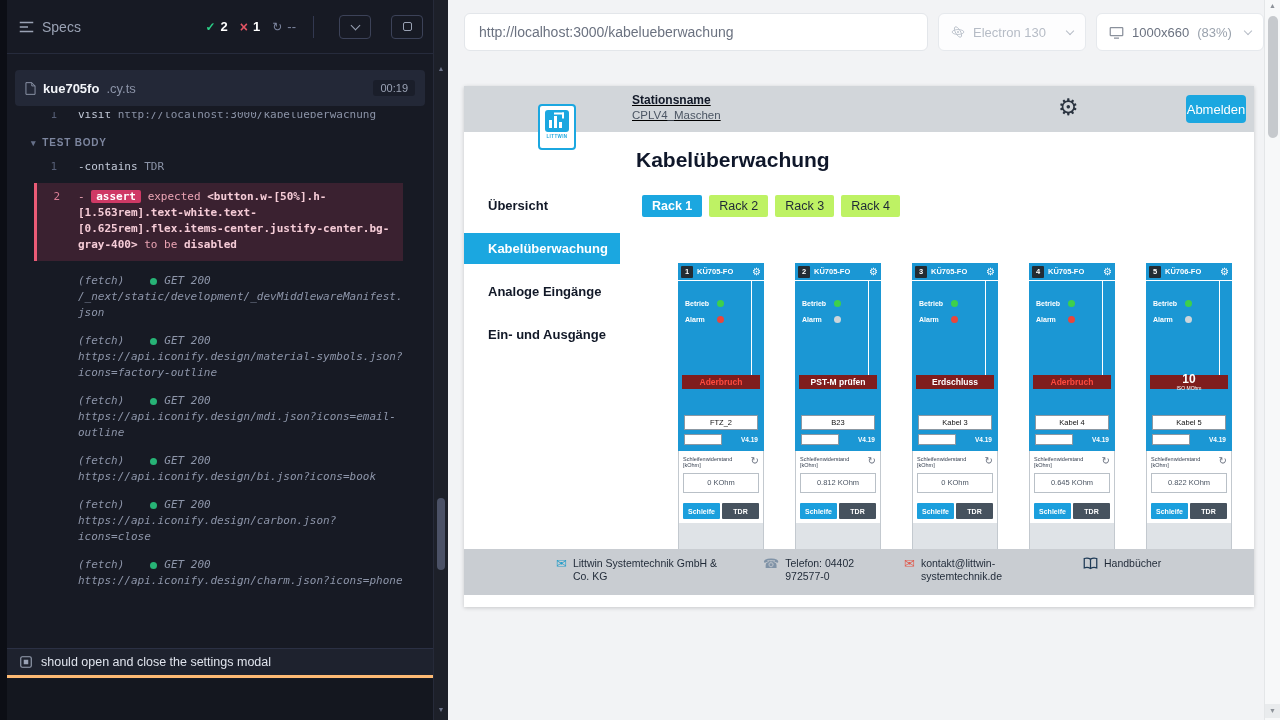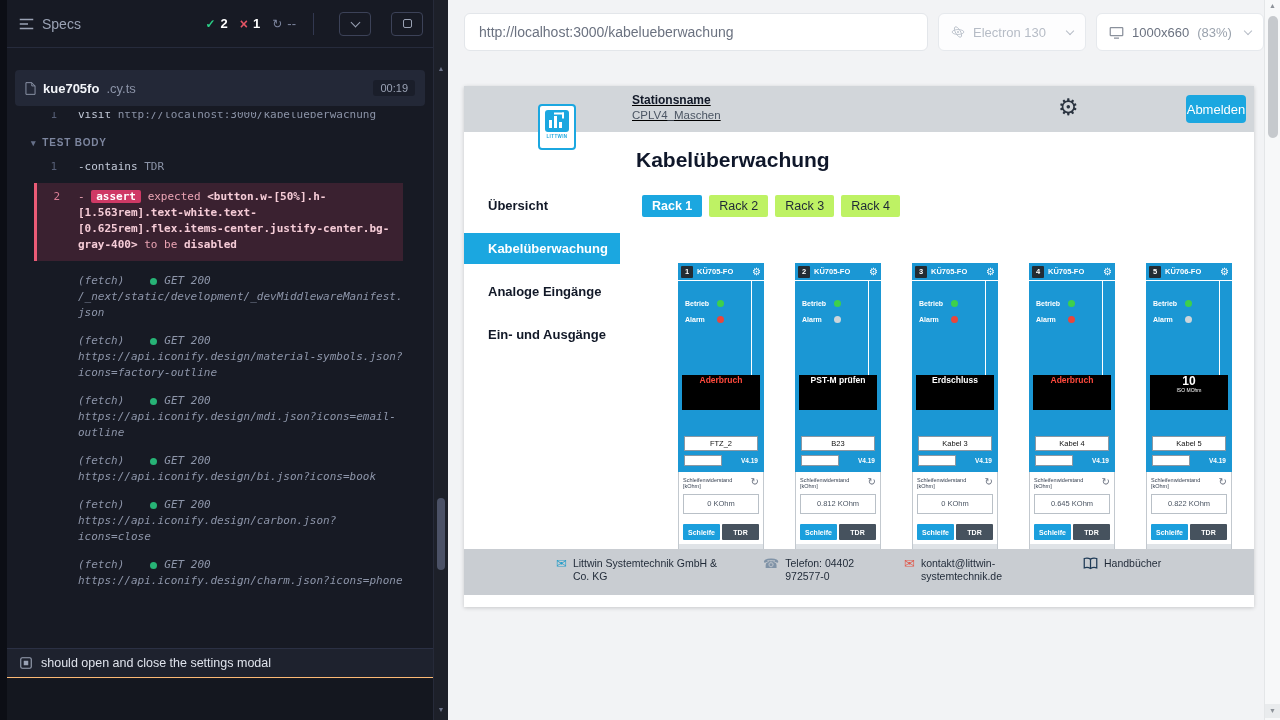--- a/index.html
+++ b/index.html
@@ -3,21 +3,21 @@
 <meta charset="utf-8">
 <style>
   * { margin:0; padding:0; box-sizing:border-box; }
   html,body { width:1280px; height:720px; overflow:hidden; background:#f2f3f5; font-family:"Liberation Sans",sans-serif; }
   #root { position:relative; width:1280px; height:720px; }
   button { font-family:inherit; }
 
   
   #runner { position:absolute; left:0; top:0; width:448px; height:720px; background:#171a24; color:#9aa2b4; }
   #left-strip { position:absolute; left:0; top:0; width:7px; height:720px; background:#0c0e15; }
-  #runner-top { position:absolute; left:7px; top:0; width:426px; height:48px; display:flex; align-items:center; padding:0 10px 0 12px; border-bottom:1px solid #262b3c; }
+  #runner-top { position:absolute; left:7px; top:0; width:426px; height:54px; display:flex; align-items:center; padding:0 10px 0 12px; border-bottom:1px solid #262b3c; }
   .specs-link { display:flex; align-items:center; gap:8px; color:#9aa2b4; font-size:14px; cursor:pointer; }
   #runner-stats { margin-left:auto; display:flex; align-items:center; gap:12px; font-size:13px; }
   .stat { display:flex; align-items:center; gap:5px; color:#fff; font-weight:bold; cursor:pointer; }
   .pass-ic { color:#2bcf87; font-size:12px; font-weight:bold; }
   .fail-ic { color:#e45464; font-size:14px; font-weight:bold; }
   .stat.dim { color:#7d869f; font-weight:normal; }
   .pend-ic { color:#7d869f; font-size:12px; }
   .vdiv { width:1px; height:22px; background:#323850; margin:0 5px; }
   .top-btn { width:32px; height:24px; border:1px solid #3c4258; border-radius:4px; display:flex; align-items:center; justify-content:center; background:transparent; cursor:pointer; margin-left:8px; }
   .chev-dn { width:7px; height:7px; border-right:1.5px solid #9aa2b4; border-bottom:1.5px solid #9aa2b4; transform:rotate(45deg); margin-top:-3px; }
@@ -39,21 +39,21 @@
   #assert-block { position:relative; margin:8px 14px 12px 27px; background:#3a2130; border-left:3px solid #ea5b76; padding:6px 12px 8px 41px; color:#eba4b4; overflow-wrap:break-word; cursor:pointer; }
   #assert-block .lnum { position:absolute; left:7px; width:16px; text-align:right; color:#d97d95; }
   .assert-badge { background:#cf3965; color:#fff; padding:0 5px; border-radius:2px; font-weight:bold; }
   .assert-strong { color:#f6ccd7; font-weight:bold; }
 
   .fetch-entry { position:relative; padding-left:71px; padding-right:14px; margin-bottom:12px; color:#8d95a9; font-style:italic; overflow-wrap:break-word; cursor:pointer; }
   .fetch-head { display:flex; align-items:center; }
   .fetch-status { margin-left:26px; display:inline-flex; align-items:center; gap:7px; }
   .dot { width:7px; height:7px; border-radius:50%; background:#27b376; display:inline-block; }
 
-  #runner-bottom { position:absolute; left:7px; bottom:42px; width:426px; height:30px; background:#1e222e; border-top:1px solid #2b3044; border-bottom:1px solid #fdba74; display:flex; align-items:center; gap:9px; padding:0 13px; color:#dfe3ec; font-size:12.5px; cursor:pointer; }
+  #runner-bottom { position:absolute; left:7px; bottom:42px; width:426px; height:30px; background:#1e222e; border-top:1px solid #2b3044; border-bottom:3px solid #fdba74; display:flex; align-items:center; gap:9px; padding:0 13px; color:#dfe3ec; font-size:12.5px; cursor:pointer; }
   #runner-void { position:absolute; left:7px; bottom:0; width:426px; height:41px; background:#14171f; }
 
   #runner-sb { position:absolute; left:433px; top:0; width:15px; height:720px; background:#1d2029; border-left:1px solid #262a39; }
   #runner-sb .sb-up { position:absolute; top:62px; left:0; width:14px; height:14px; color:#6b7288; font-size:7px; text-align:center; line-height:14px; cursor:pointer; }
   #runner-sb .sb-thumb { position:absolute; left:3px; top:498px; width:8px; height:72px; background:#4b5166; border-radius:4px; cursor:pointer; }
   #runner-sb .sb-down { position:absolute; bottom:3px; left:0; width:14px; height:14px; color:#6b7288; font-size:7px; text-align:center; line-height:14px; cursor:pointer; }
 
   
   #browser { position:absolute; left:448px; top:0; width:832px; height:720px; background:#f2f3f5; }
   #urlbar { position:absolute; left:16px; top:13px; width:464px; height:38px; background:#fff; border:1px solid #e3e6ea; border-radius:6px; padding:0 14px; font-size:14px; color:#6b7280; outline:none; }
@@ -94,21 +94,21 @@
   .card-top { background:#1b97d4; padding-bottom:6px; }
   .card-head { display:flex; align-items:center; height:18px; padding:0 3px; border-bottom:1px solid #fff; }
   .card-num { width:12px; height:12px; background:#232c33; color:#fff; font-size:7.5px; font-weight:bold; display:flex; align-items:center; justify-content:center; border-radius:1px; }
   .card-model { font-size:7.5px; font-weight:bold; color:#fff; margin-left:4px; }
   .card-gear { margin-left:auto; color:#fff; font-size:10px; cursor:pointer; line-height:1; }
   .vline { position:absolute; right:12px; top:18px; width:1px; height:94px; background:#fff; }
   .led-row { display:flex; align-items:center; padding-left:7px; height:12px; margin-top:4px; }
   .led-row.first { margin-top:16px; }
   .led-label { width:32px; font-size:7px; color:#fff; font-weight:bold; }
   .led { width:7px; height:7px; border-radius:50%; }
-  .status-box { margin:50px 4px 0; height:35px; background:#000000; display:flex; flex-direction:column; align-items:center; justify-content:flex-start; }
+  .status-box { margin:50px 4px 0; height:14px; background:#7f1d1d; display:flex; flex-direction:column; align-items:center; justify-content:center; }
   .status-main { font-size:8.5px; font-weight:bold; line-height:10px; }
   .status-main.big { font-size:12px; line-height:12px; }
   .status-sub { font-size:5px; color:#fff; line-height:6px; }
   .cable-box { margin:26px 6px 0; height:15px; background:#fff; border:1px solid #8b98a3; font-size:7.5px; color:#111; text-align:center; line-height:13px; }
   .ver-row { display:flex; align-items:center; margin:4px 6px 0; }
   .ver-box { width:38px; height:11px; background:#fff; border:1px solid #8b98a3; }
   .ver-text { margin-left:auto; font-size:6.5px; color:#fff; font-weight:bold; }
   .card-bot { background:#fff; border:1px solid #c3c9cf; border-top:none; padding:5px 4px 0; height:120px; }
   .res-row { display:flex; align-items:flex-start; }
   .res-label { font-size:5.5px; color:#374151; width:62px; line-height:6px; }

